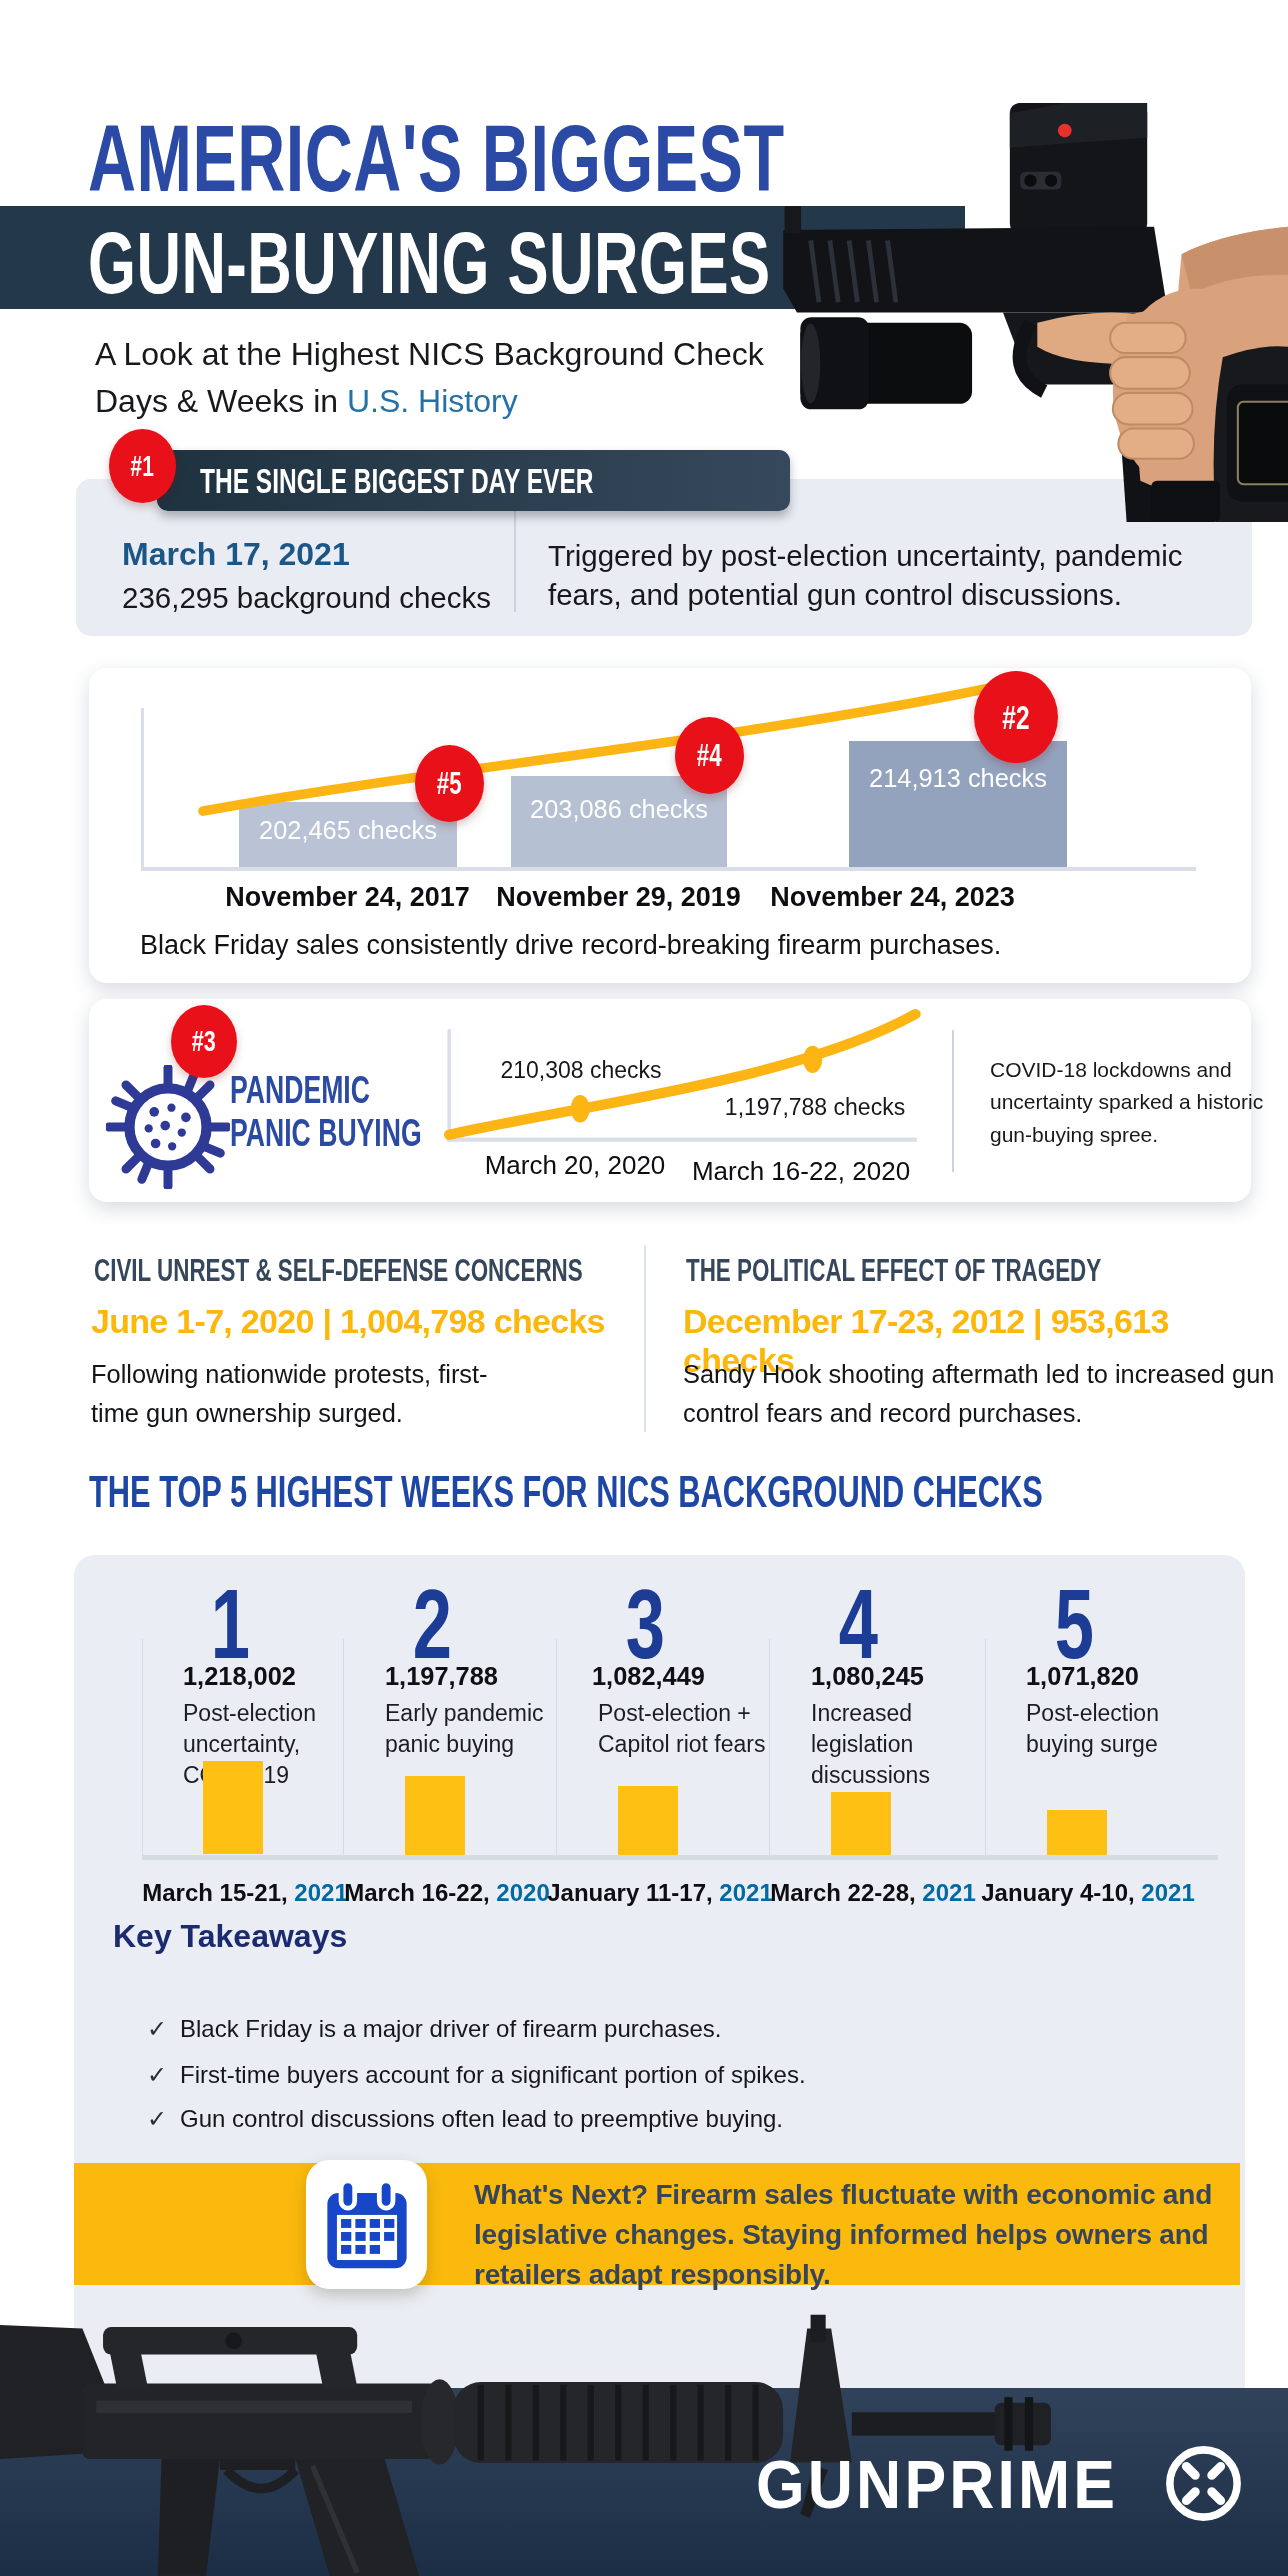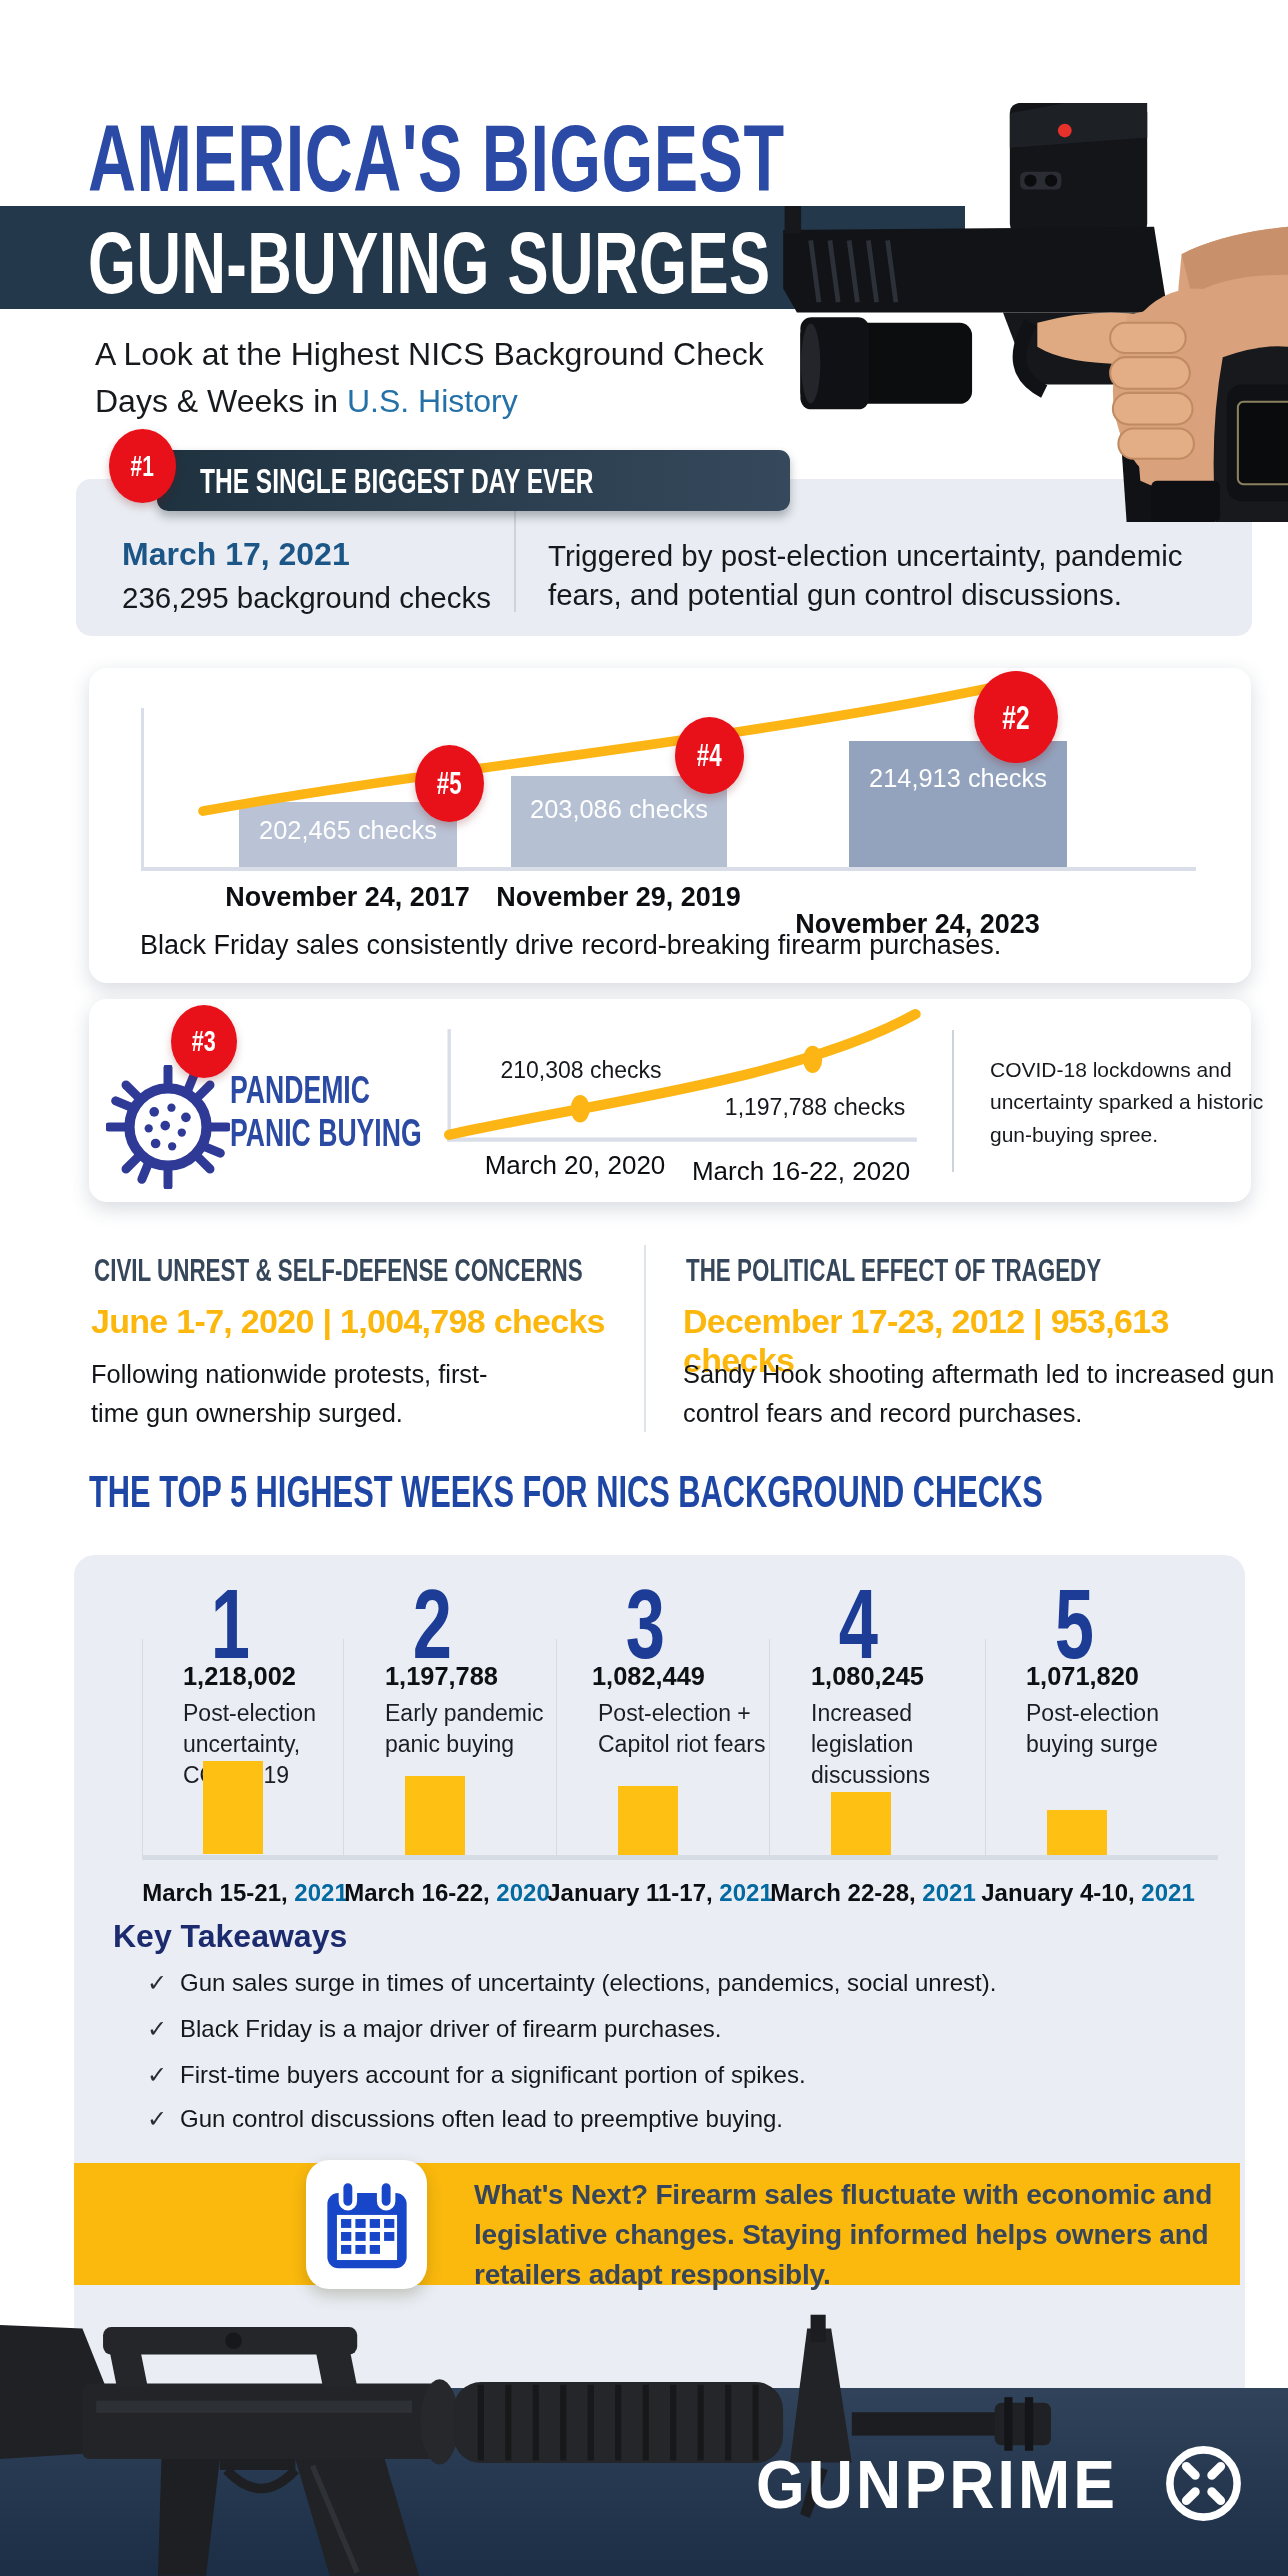--- a/index.html
+++ b/index.html
@@ -44,21 +44,21 @@
   .bf-bar1 span{margin-top:13.7px;}
   .bf-bar2{left:422px;top:108px;width:216px;height:91px;background:#b6c0d3;}
   .bf-bar2 span{margin-top:19px;}
   .bf-bar3{left:760px;top:73px;width:218px;height:126px;background:#93a3bd;}
   .bf-bar3 span{margin-top:23.4px;}
   .bf-curve{left:0;top:0;width:1162px;height:315px;}
   .bf-b5{left:326px;top:77px;width:69px;height:77px;font-size:31px;}
   .bf-b4{left:586px;top:49px;width:69px;height:77px;font-size:31px;}
   .bf-b2{left:885px;top:3.4px;width:84px;height:92px;font-size:34px;}
   .bf-date{position:absolute;top:214px;width:247px;text-align:center;font-size:27px;font-weight:bold;color:#0c0e12;white-space:nowrap;}
-  .bf-date1{left:135px;} .bf-date2{left:406px;} .bf-date3{left:705px;margin-top:27px;}
+  .bf-date1{left:135px;} .bf-date2{left:406px;} .bf-date3{left:680px;}
   .bf-caption{left:51px;top:262px;font-size:27px;color:#101216;}
 
   
   .pd-card{left:89px;top:999px;width:1162px;height:203px;background:#fff;border-radius:18px;
            box-shadow:0 6.9px 19px rgba(40,60,90,.18);}
   .pd-badge{left:82px;top:5.5px;width:66px;height:73px;font-size:30px;position:absolute;}
   .pd-virus{left:16.5px;top:66px;position:absolute;}
   .pd-title{left:141px;top:70px;position:absolute;font-size:38px;line-height:43px;font-weight:bold;color:#2b4aa3;}
   .pd-chart{left:0;top:0;width:1162px;height:203px;position:absolute;}
   .pd-lab{position:absolute;width:206px;text-align:center;font-size:23px;color:#16181c;}
@@ -317,21 +317,20 @@
   <div class="t5-bar" style="left:1047px;top:1810px;height:45px;"></div>
   <div class="abs t5-base"></div>
 
   <div class="t5-date" style="left:128px;"><span>March 15-21,</span> <span class="t5-year">2021</span></div>
   <div class="t5-date" style="left:330px;"><span>March 16-22,</span> <span class="t5-year">2020</span></div>
   <div class="t5-date" style="left:543px;"><span>January 11-17,</span> <span class="t5-year">2021</span></div>
   <div class="t5-date" style="left:756px;"><span>March 22-28,</span> <span class="t5-year">2021</span></div>
   <div class="t5-date" style="left:971px;"><span>January 4-10,</span> <span class="t5-year">2021</span></div>
 
   <div class="abs kt-head">Key Takeaways</div>
-  <div class="kt-row kt1"><span class="chk">✓</span><span>Gun sales surge in times of uncertainty (elections, pandemics, social unrest).</span></div>
   <div class="kt-row kt2"><span class="chk">✓</span><span>Black Friday is a major driver of firearm purchases.</span></div>
   <div class="kt-row kt3"><span class="chk">✓</span><span>First-time buyers account for a significant portion of spikes.</span></div>
   <div class="kt-row kt4"><span class="chk">✓</span><span>Gun control discussions often lead to preemptive buying.</span></div>
 
   <div class="abs wn-band"></div>
   <div class="abs wn-card">
     <svg width="82" height="91" viewBox="0 0 120 132">
       <rect x="2" y="20" width="116" height="110" rx="16" fill="#1746c8"></rect>
       <g fill="#1746c8" stroke="#fff" stroke-width="7">
         <rect x="22" y="2" width="20" height="40" rx="10"></rect>

